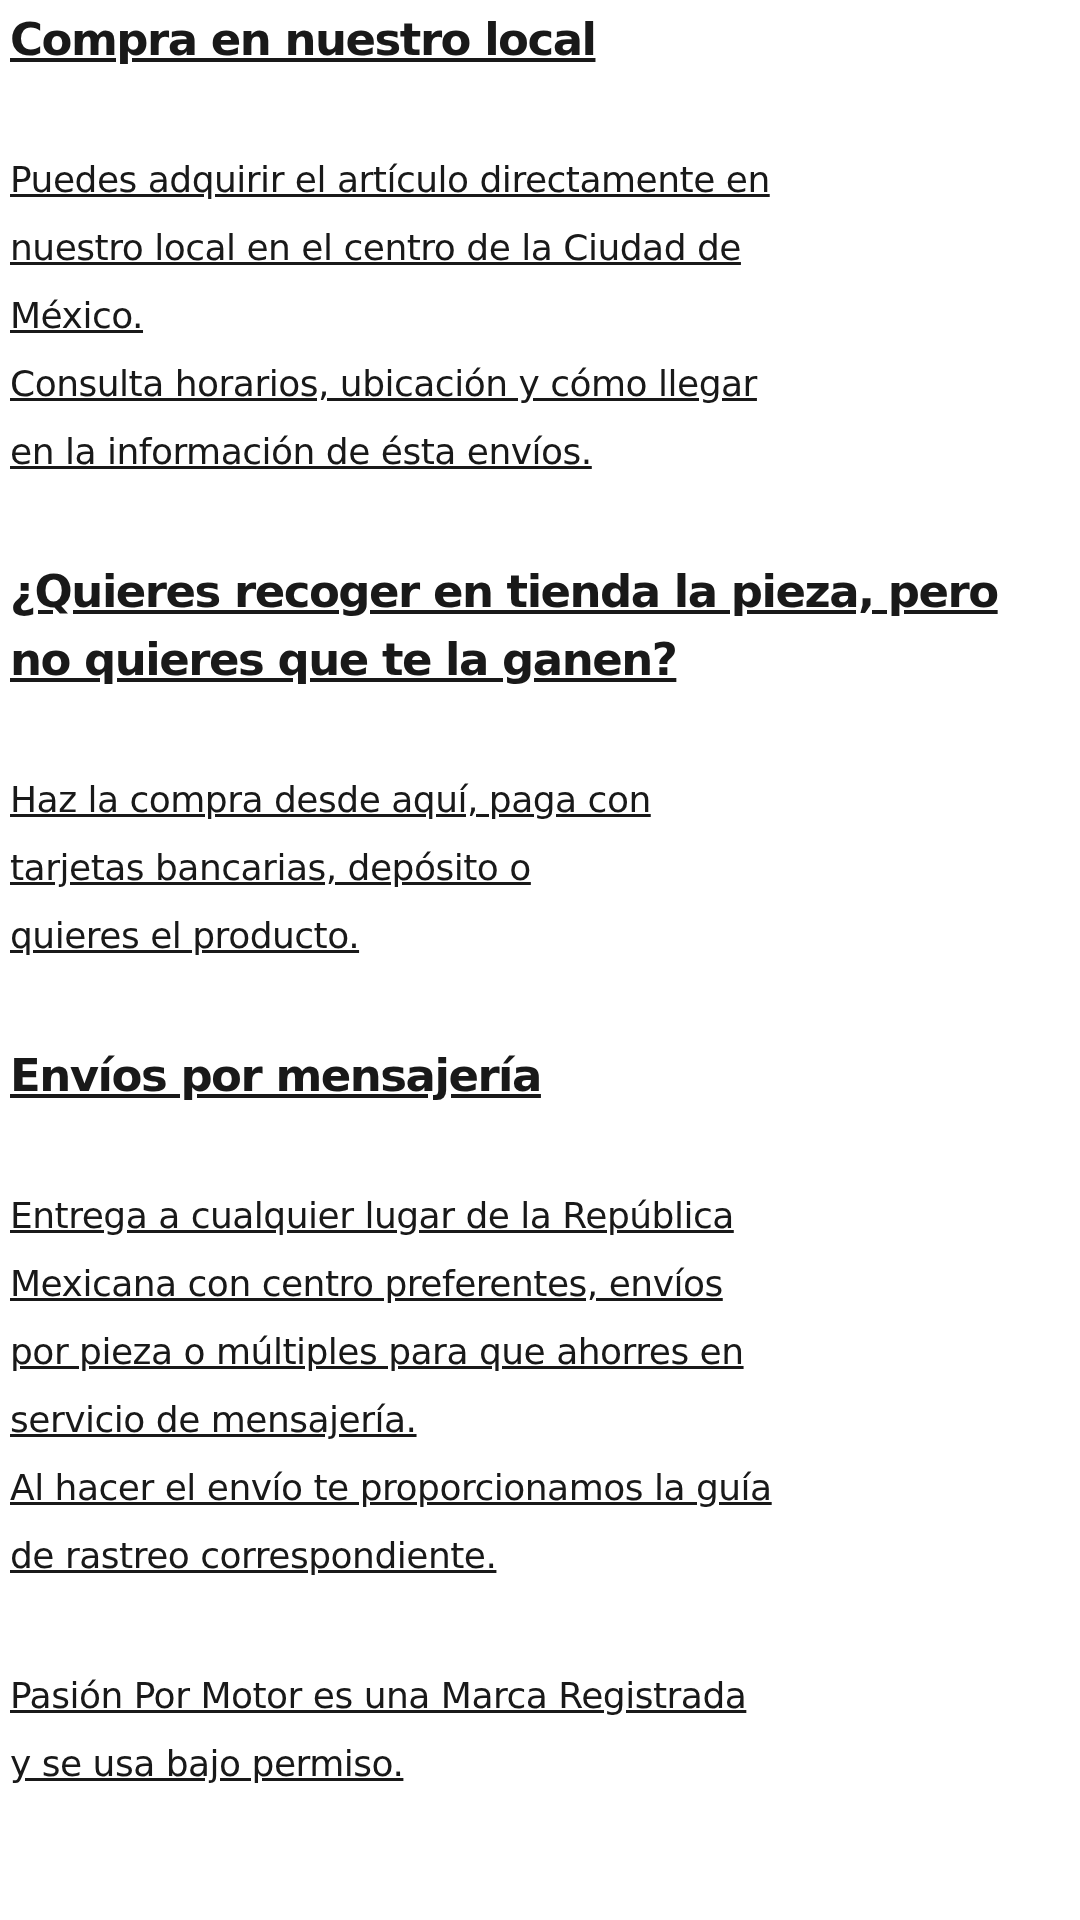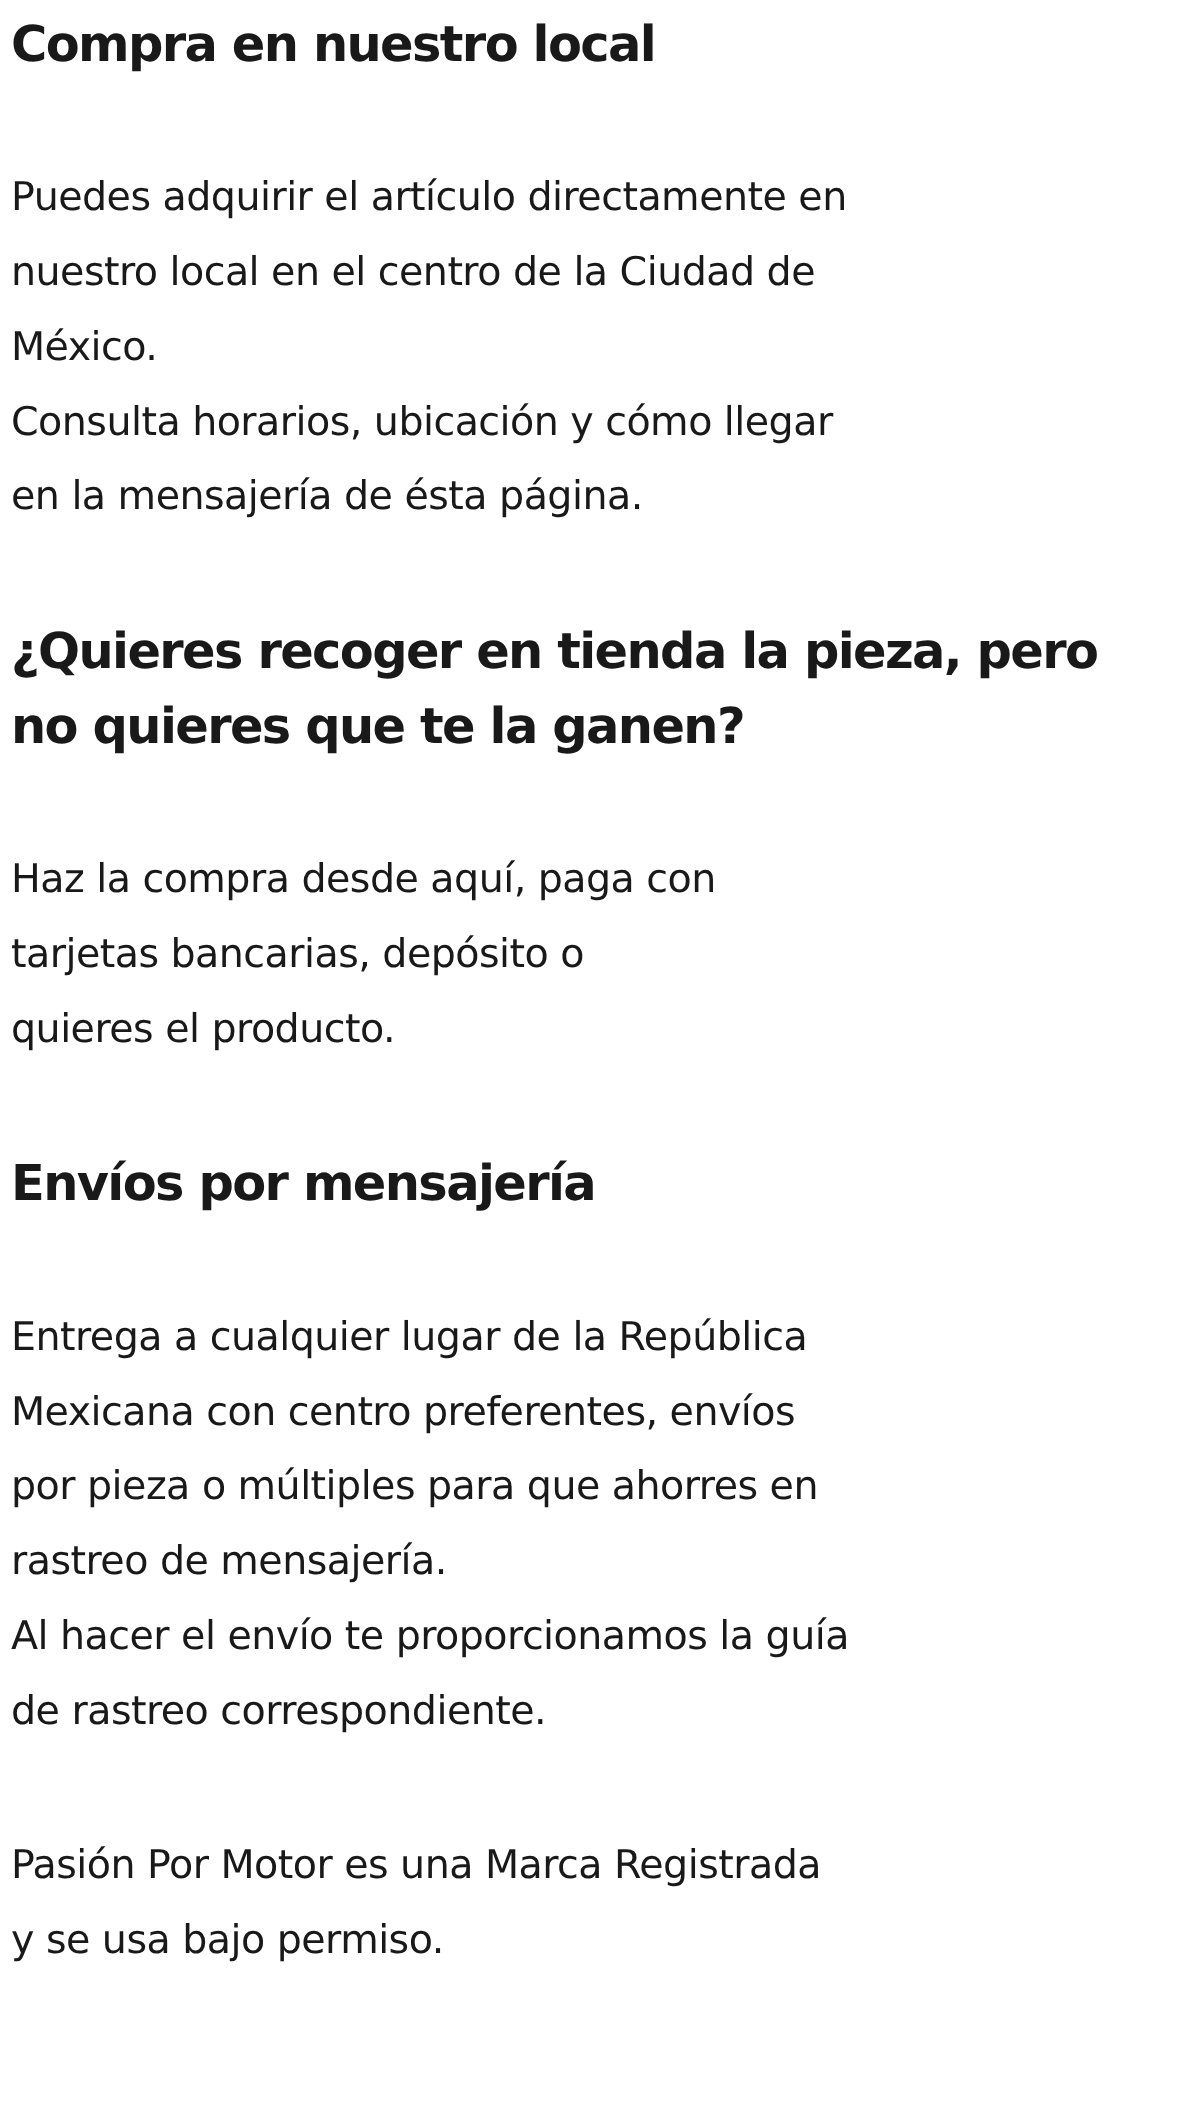--- a/index.html
+++ b/index.html
@@ -14,20 +14,21 @@
     font-family: "DejaVu Sans", "Liberation Sans", sans-serif;
     color: #191919;
     -webkit-font-smoothing: antialiased;
   }
   .page {
     padding: 6px 6px 0 10px;
     box-sizing: border-box;
   }
   .block {
     margin: 0 0 72px 0;
+    text-decoration: underline;
   }
   .block:last-child {
     margin-bottom: 0;
   }
   .heading .line {
     font-weight: 700;
     font-size: 45px;
     letter-spacing: -1.5px;
   }
   .para .line {
@@ -47,21 +48,21 @@
 
   <div class="block heading">
     <div class="line">Compra en nuestro local</div>
   </div>
 
   <div class="block para">
     <div class="line">Puedes adquirir el artículo directamente en</div>
     <div class="line">nuestro local en el centro de la Ciudad de</div>
     <div class="line">México.</div>
     <div class="line">Consulta horarios, ubicación y cómo llegar</div>
-    <div class="line">en la mensajería de ésta página.</div>
+    <div class="line">en la información de ésta envíos.</div>
   </div>
 
   <div class="block heading">
     <div class="line">¿Quieres recoger en tienda la pieza, pero</div>
     <div class="line">no quieres que te la ganen?</div>
   </div>
 
   <div class="block para">
     <div class="line">Haz la compra desde aquí, paga con</div>
     <div class="line">tarjetas bancarias, depósito o</div>
@@ -69,21 +70,21 @@
   </div>
 
   <div class="block heading">
     <div class="line">Envíos por mensajería</div>
   </div>
 
   <div class="block para">
     <div class="line">Entrega a cualquier lugar de la República</div>
     <div class="line">Mexicana con centro preferentes, envíos</div>
     <div class="line">por pieza o múltiples para que ahorres en</div>
-    <div class="line">rastreo de mensajería.</div>
+    <div class="line">servicio de mensajería.</div>
     <div class="line">Al hacer el envío te proporcionamos la guía</div>
     <div class="line">de rastreo correspondiente.</div>
   </div>
 
   <div class="block para">
     <div class="line">Pasión Por Motor es una Marca Registrada</div>
     <div class="line">y se usa bajo permiso.</div>
   </div>
 
 </div>

